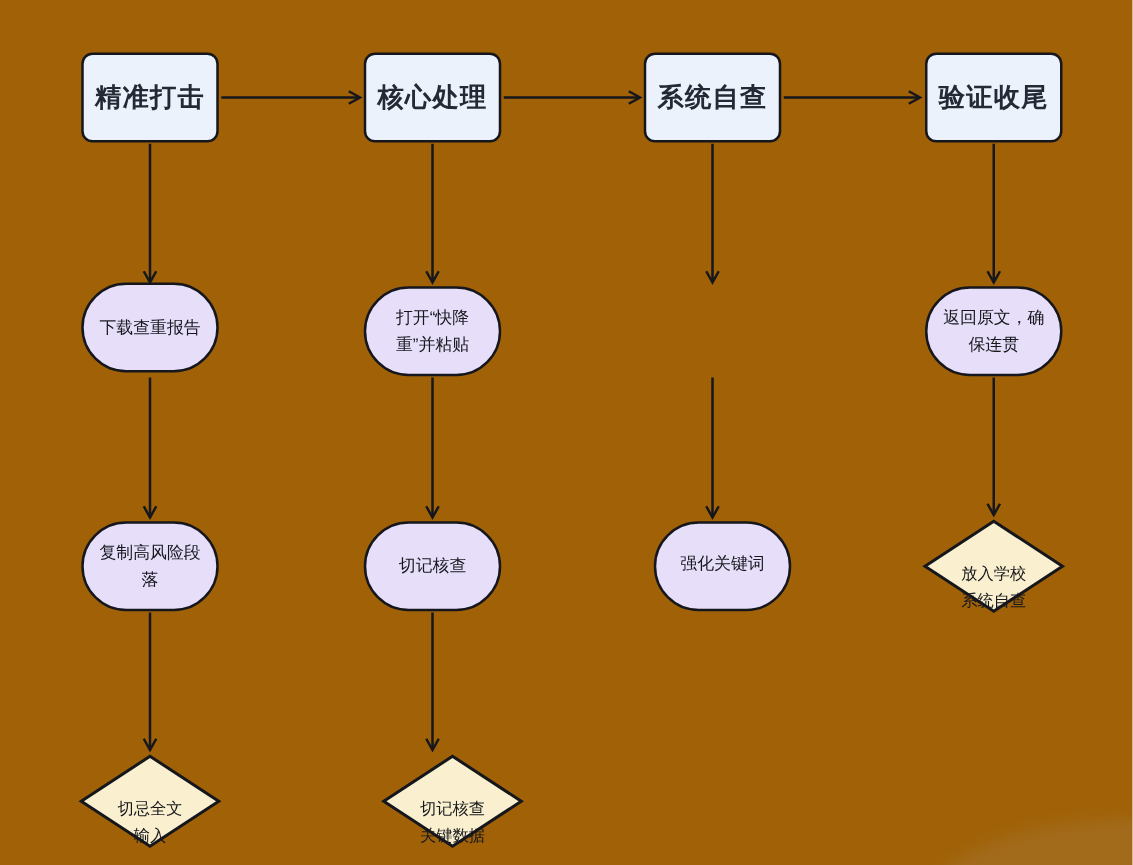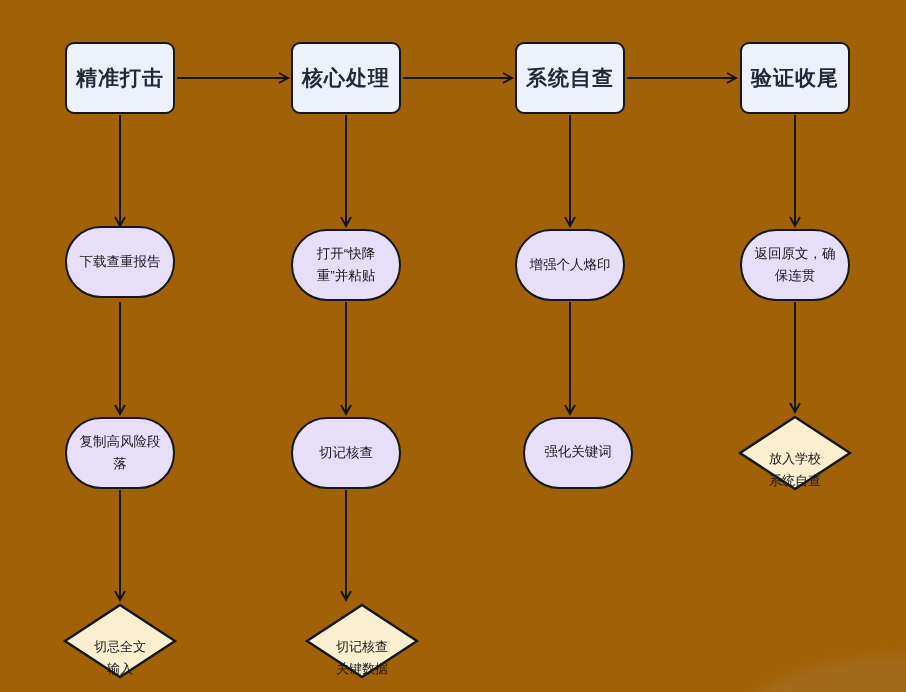--- a/index.html
+++ b/index.html
@@ -114,23 +114,20 @@
     <span class="label">验证收尾</span>
   </div>
 
   <div class="node process" style="left:65px;top:226px;">
     <span class="label">下载查重报告</span>
   </div>
   <div class="node process" style="left:291px;top:229px;">
     <span class="label">打开“快降
 重”并粘贴</span>
   </div>
-  <div class="node process" style="left:515px;top:229px;">
-    <span class="label">增强个人烙印</span>
-  </div>
   <div class="node process" style="left:740px;top:229px;">
     <span class="label">返回原文，确
 保连贯</span>
   </div>
 
   <div class="node process" style="left:65px;top:417px;">
     <span class="label">复制高风险段
 落</span>
   </div>
   <div class="node process" style="left:291px;top:417px;">

